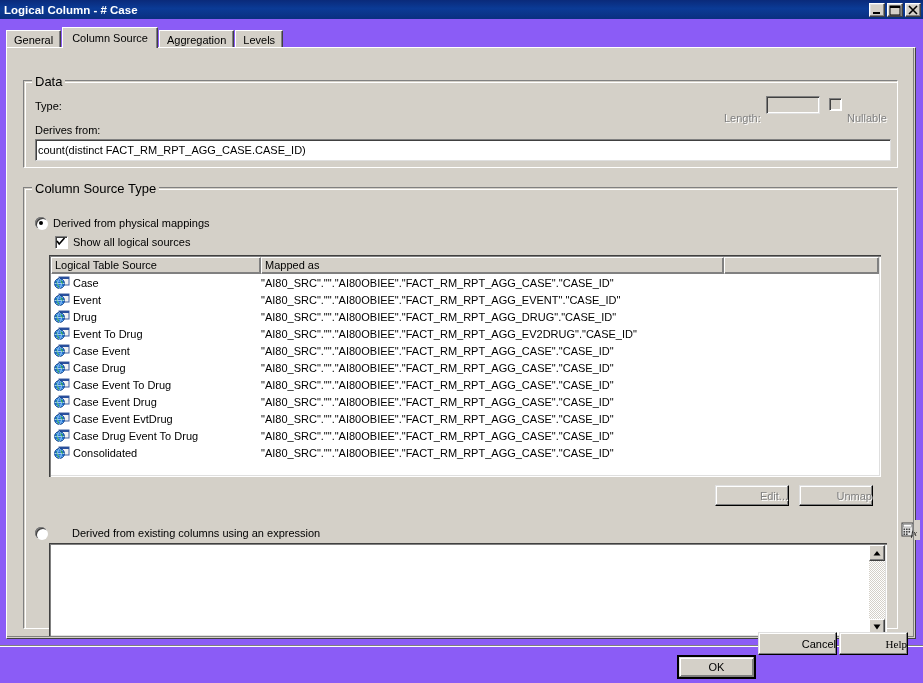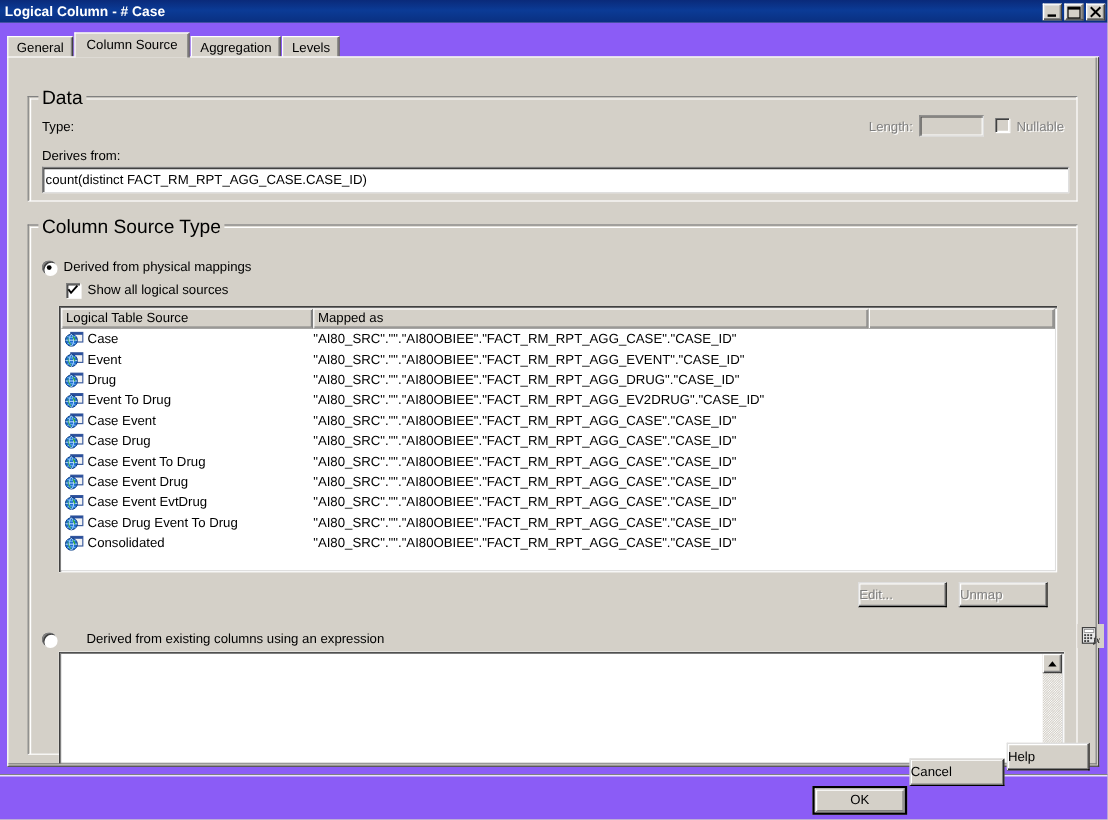--- a/index.html
+++ b/index.html
@@ -90,25 +90,25 @@
   }
   .group:before{
     content:"";position:absolute;left:1px;top:1px;right:-1px;bottom:-1px;
     border:1px solid #fff;border-left-color:#fff;border-top-color:#fff;
     border-right-color:transparent;border-bottom-color:transparent;
     pointer-events:none;
   }
   .group-title{
     position:absolute;top:-7px;left:8px;
     background:#d4d0c8;padding:0 3px;
-    font-size:16px;z-index:3;white-space:nowrap;
+    font-size:13px;z-index:3;white-space:nowrap;
   }
   
   .lbl{position:absolute;font-size:11px;white-space:nowrap;}
-  .lbl.disabled{color:#808080;text-shadow:1px 1px 0 #fff;}
+  .lbl.disabled{color:#808080;text-shadow:1px 1px 0 #fff;margin-top:12px;}
   .textbox{
     position:absolute;background:#fff;
     border:1px solid #808080;
     border-right-color:#dfdfdf;border-bottom-color:#dfdfdf;
     box-shadow:inset 1px 1px 0 #404040, inset -1px -1px 0 #fff;
     box-sizing:border-box;
     font-size:11px;
     padding:1px 2px;
     overflow:hidden;white-space:nowrap;
     display:flex;align-items:center;
@@ -136,21 +136,21 @@
   .checkbox svg{position:absolute;left:1px;top:1px;}
   
   .btn{
     position:absolute;
     background:#d4d0c8;
     border:1px solid #000;
     border-top-color:#dfdfdf;border-left-color:#dfdfdf;
     box-shadow:inset -1px -1px 0 #808080, inset 1px 1px 0 #fff;
     box-sizing:border-box;
     font-size:11px;
-    display:flex;align-items:center;justify-content:flex-start;
+    display:flex;align-items:center;justify-content:flex-end;
     white-space:nowrap;
     cursor:default;
   }
   .btn.disabled{color:#808080;text-shadow:1px 1px 0 #fff;}
   .btn.default{
     border:2px solid #000;
     box-shadow:none;
   }
   .btn.default .inner{
     position:absolute;left:0;top:0;right:0;bottom:0;
@@ -585,17 +585,17 @@
   </div>
 
   <div id="footer-sep"></div>
 
   <div class="btn default" style="left:677px;top:612px;width:79px;height:24px;margin-top:24px;">
     <span class="inner">OK</span>
   </div>
   <div class="btn" style="left:758px;top:613px;width:79px;height:23px;">
     <span>Cancel</span>
   </div>
-  <div class="btn" style="left:839px;top:600px;width:69px;height:23px;">
+  <div class="btn" style="left:839px;top:613px;width:69px;height:23px;font-family:Liberation Serif, serif;">
     <span>Help</span>
   </div>
 
 </div>
 
 </body></html>

